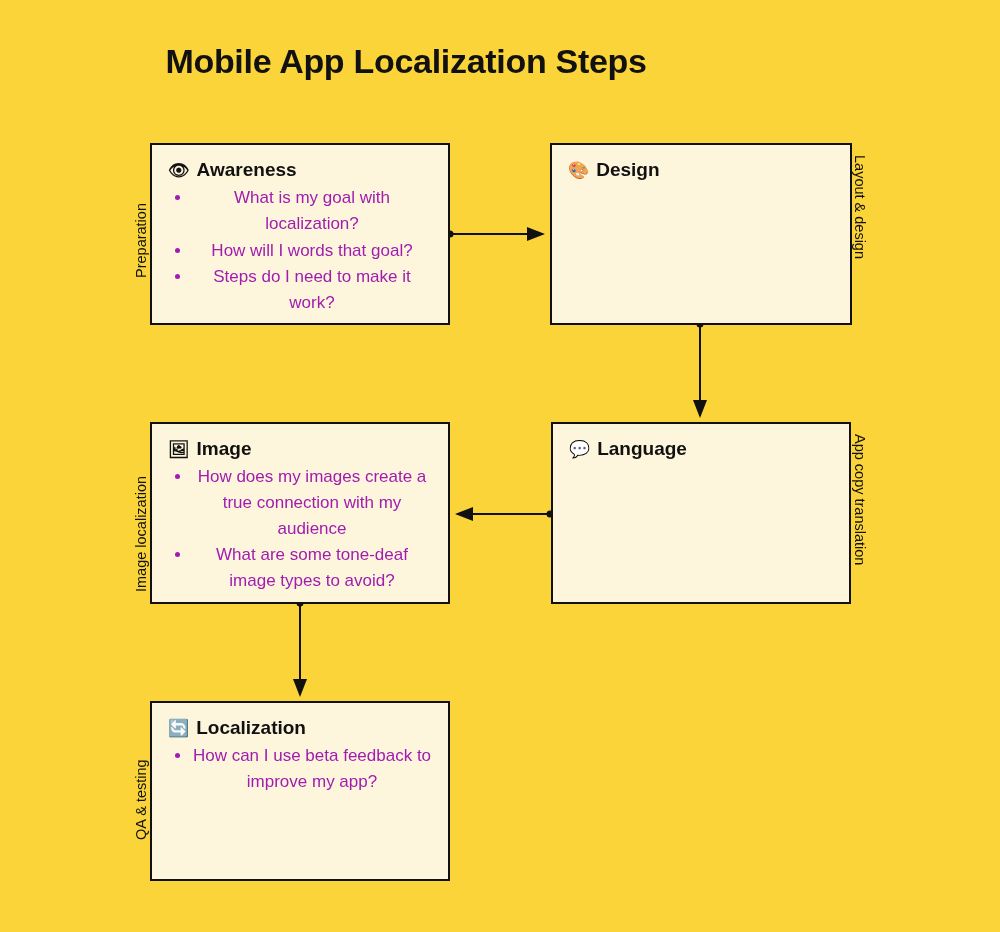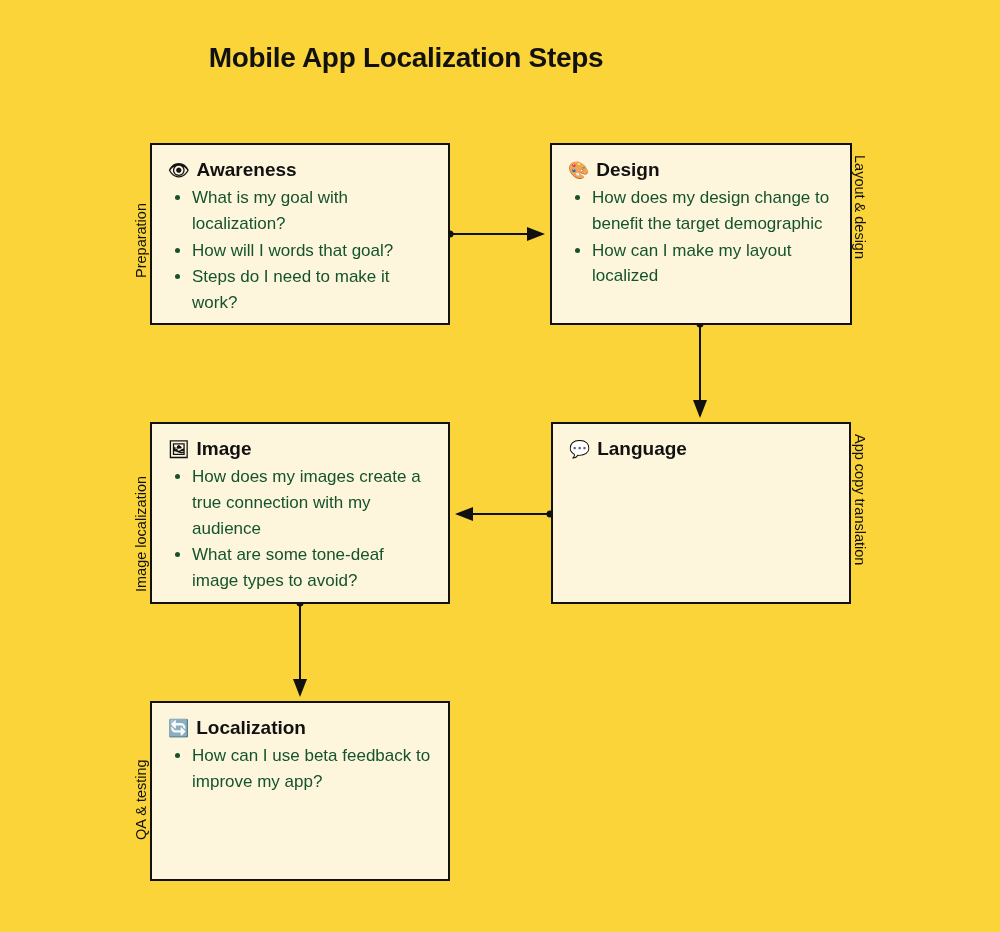--- a/index.html
+++ b/index.html
@@ -19,21 +19,21 @@
     position: relative;
     width: 1000px;
     height: 932px;
   }
   #title {
     position: absolute;
     top: 42px;
     left: 0;
     width: 812px;
     text-align: center;
-    font-size: 28px;
+    font-size: 34px;
     font-weight: bold;
     letter-spacing: -0.3px;
     color: #111111;
   }
   .node {
     position: absolute;
     background: #FDF6DC;
     border: 2px solid #111111;
     box-sizing: border-box;
     padding: 14px 16px 12px 16px;
@@ -53,21 +53,22 @@
   }
   .node ul {
     margin: 4px 0 0 0;
     padding-left: 24px;
     list-style-type: disc;
   }
   .node li {
     font-size: 17px;
     line-height: 1.52;
     margin-bottom: 1px;
-    color: #14532d;
+    color: #a21caf;
+    text-align: center;
   }
   .side-label {
     position: absolute;
     font-size: 14.5px;
     color: #111111;
     white-space: nowrap;
     transform-origin: 0 0;
   }
   .side-label.left {
     
@@ -122,24 +123,20 @@
       <li>How will I words that goal?</li>
       <li>Steps do I need to make it work?</li>
     </ul>
   </div>
 
   <div class="node" style="left:550px; top:143px; width:302px; height:182px;">
     <div class="node-header">
       <span class="node-emoji">🎨</span>
       <span>Design</span>
     </div>
-    <ul>
-      <li>How does my design change to benefit the target demographic</li>
-      <li>How can I make my layout localized</li>
-    </ul>
   </div>
 
   <div class="node" style="left:150px; top:422px; width:300px; height:182px;">
     <div class="node-header">
       <span class="node-emoji">🖼</span>
       <span>Image</span>
     </div>
     <ul>
       <li>How does my images create a true connection with my audience</li>
       <li>What are some tone-deaf image types to avoid?</li>

